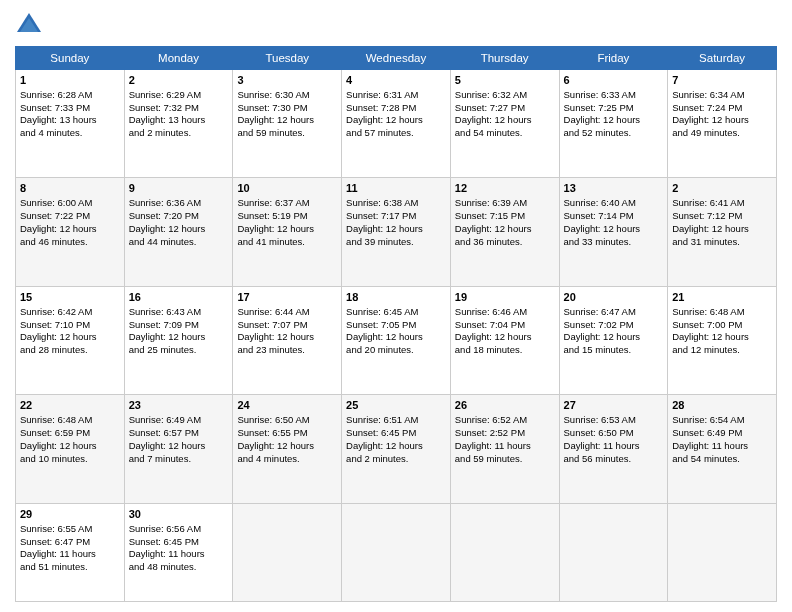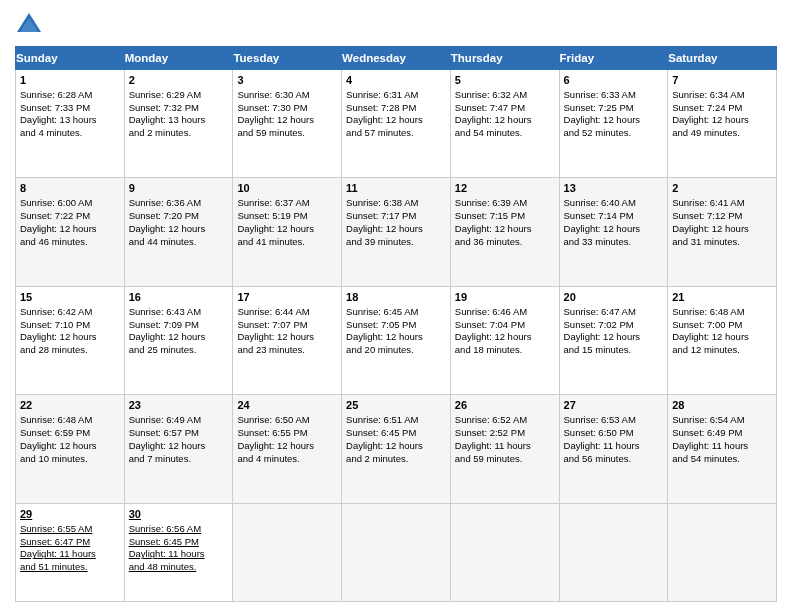--- a/index.html
+++ b/index.html
@@ -54,23 +54,23 @@
       flex: 1;
       border: 1px solid #ccc;
       border-collapse: collapse;
       width: 100%;
       table-layout: fixed;
     }
     .calendar th {
       background: #2e6eb5;
       color: #fff;
       font-size: 11.5px;
-      font-weight: bold;
+      font-weight: normal;
       padding: 5px 0;
-      text-align: left;
+      text-align: center;
       border: 1px solid #2e6eb5;
     }
     .calendar td {
       vertical-align: top;
       border: 1px solid #ccc;
       padding: 3px 4px;
       font-size: 9.5px;
       line-height: 1.35;
       background: #fff;
       height: 82px;
@@ -82,21 +82,20 @@
       font-size: 11px;
       font-weight: bold;
       display: block;
       margin-bottom: 1px;
     }
     .cell-empty {
       background: #f5f5f5 !important;
     }
     .last-row td {
       height: 72px;
-      text-decoration: underline;
     }
   </style>
 </head>
 <body>
 
 <div class="page">
   <div class="header">
     <div class="logo">
       <svg class="logo-icon" viewBox="0 0 28 28">
         <polygon points="14,3 26,22 2,22" fill="#2e6eb5"></polygon>
@@ -151,21 +150,21 @@
           <td>
             <span class="day-num">4</span>
             <div>Sunrise: 6:31 AM</div>
             <div>Sunset: 7:28 PM</div>
             <div>Daylight: 12 hours</div>
             <div>and 57 minutes.</div>
           </td>
           <td>
             <span class="day-num">5</span>
             <div>Sunrise: 6:32 AM</div>
-            <div>Sunset: 7:47 PM</div>
+            <div>Sunset: 7:27 PM</div>
             <div>Daylight: 12 hours</div>
             <div>and 54 minutes.</div>
           </td>
           <td>
             <span class="day-num">6</span>
             <div>Sunrise: 6:33 AM</div>
             <div>Sunset: 7:25 PM</div>
             <div>Daylight: 12 hours</div>
             <div>and 52 minutes.</div>
           </td>

